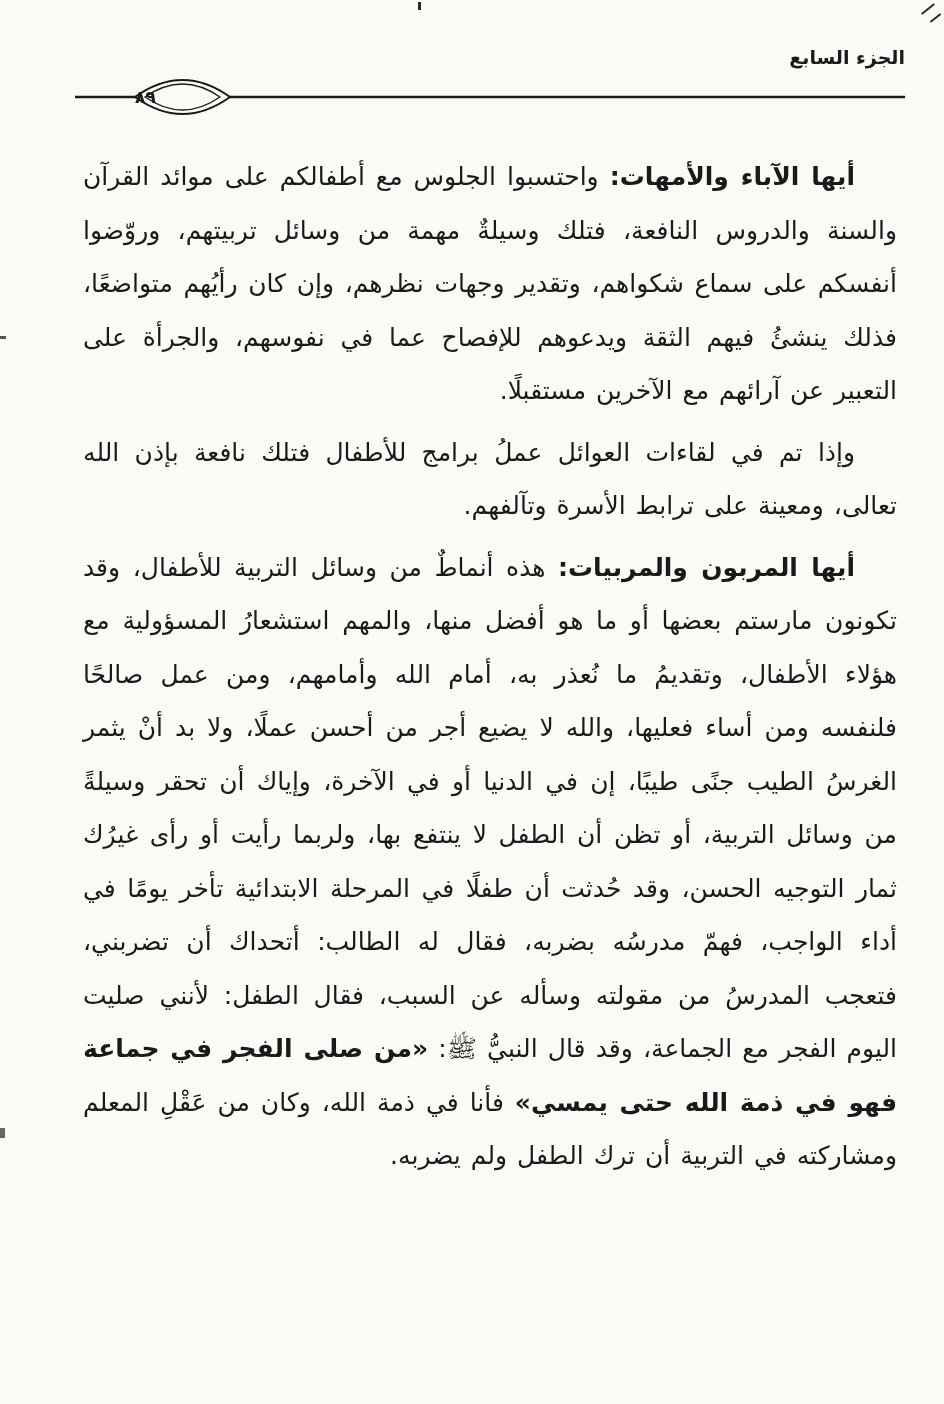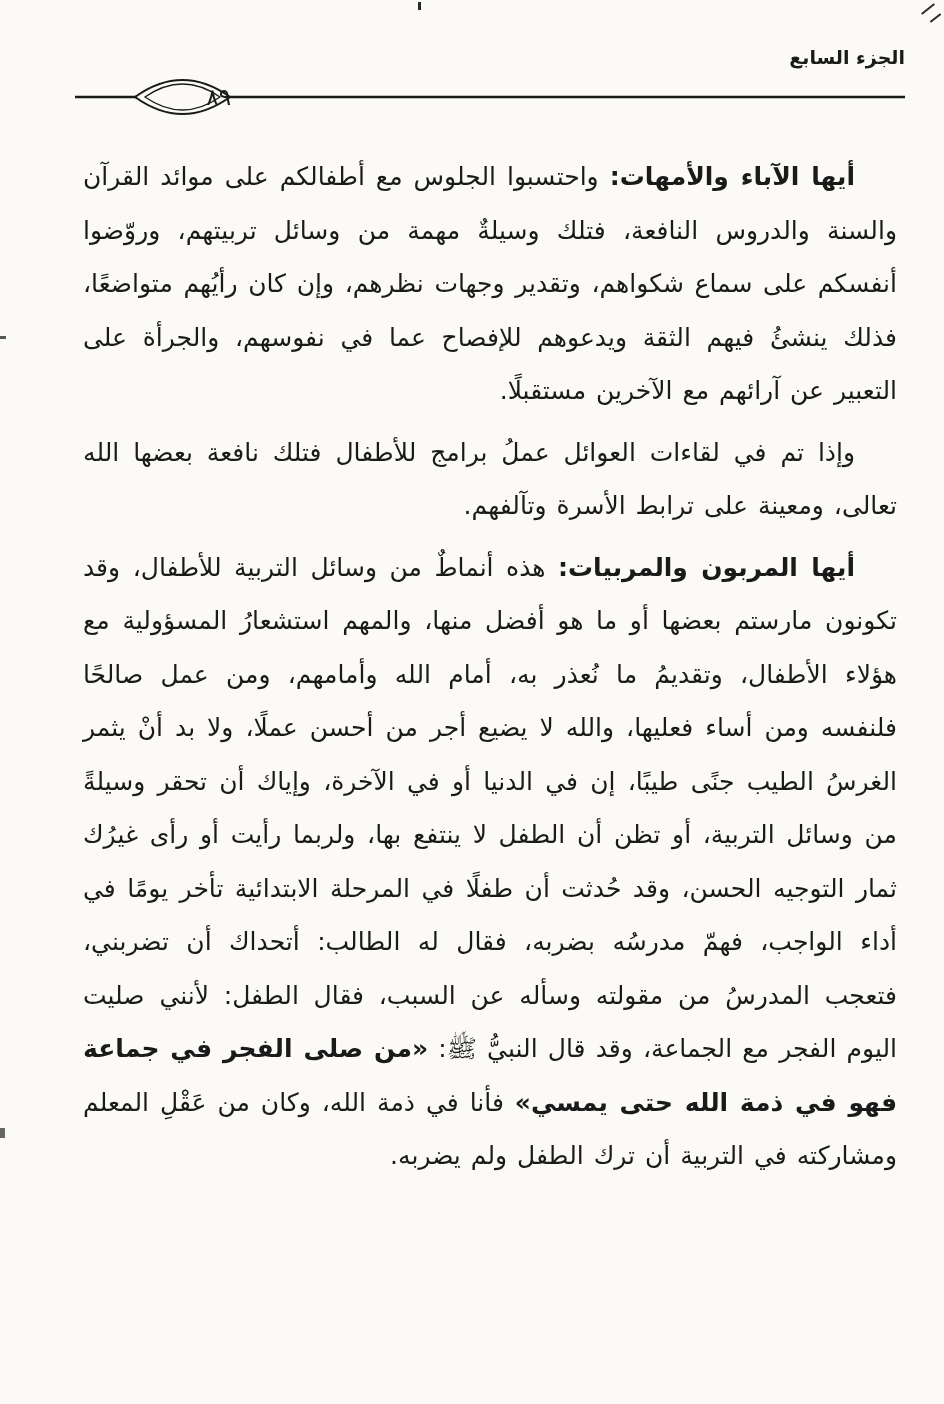--- a/index.html
+++ b/index.html
@@ -29,23 +29,23 @@
   .rule-svg {
     position: absolute;
     top: 75px; left: 0;
     width: 830px; height: 44px;
     display: block;
   }
   .page-number {
     position: absolute;
     top: 83px; left: 60px;
     width: 96px;
-    text-align: right;
-    font-size: 23px;
-    font-weight: normal;
+    text-align: left;
+    font-size: 17px;
+    font-weight: bold;
     line-height: 28px;
   }
   main p {
     margin: 8px;
     font-size: 25px;
     line-height: 53.5px;
     text-align: justify;
     text-indent: 42px;
     word-spacing: 2px;
   }
@@ -78,19 +78,19 @@
     </svg>
 
     <span class="page-number">٨٩</span>
   </header>
 
   <main>
 
     <p><b>أيها الآباء والأمهات:</b><span> واحتسبوا الجلوس مع أطفالكم على موائد القرآن والسنة والدروس النافعة، فتلك وسيلةٌ مهمة من وسائل تربيتهم، وروّضوا أنفسكم على سماع شكواهم، وتقدير وجهات نظرهم، وإن كان رأيُهم متواضعًا، فذلك ينشئُ فيهم الثقة ويدعوهم للإفصاح عما في نفوسهم، والجرأة على التعبير عن آرائهم مع الآخرين مستقبلًا.</span></p>
 
 
-    <p><span>وإذا تم في لقاءات العوائل عملُ برامج للأطفال فتلك نافعة بعضها الله تعالى، ومعينة على ترابط الأسرة وتآلفهم.</span></p>
+    <p><span>وإذا تم في لقاءات العوائل عملُ برامج للأطفال فتلك نافعة بإذن الله تعالى، ومعينة على ترابط الأسرة وتآلفهم.</span></p>
 
     <p><b>أيها المربون والمربيات:</b><span> هذه أنماطٌ من وسائل التربية للأطفال، وقد تكونون مارستم بعضها أو ما هو أفضل منها، والمهم استشعارُ المسؤولية مع هؤلاء الأطفال، وتقديمُ ما نُعذر به، أمام الله وأمامهم، ومن عمل صالحًا فلنفسه ومن أساء فعليها، والله لا يضيع أجر من أحسن عملًا، ولا بد أنْ يثمر الغرسُ الطيب جنًى طيبًا، إن في الدنيا أو في الآخرة، وإياك أن تحقر وسيلةً من وسائل التربية، أو تظن أن الطفل لا ينتفع بها، ولربما رأيت أو رأى غيرُك ثمار التوجيه الحسن، وقد حُدثت أن طفلًا في المرحلة الابتدائية تأخر يومًا في أداء الواجب، فهمّ مدرسُه بضربه، فقال له الطالب: أتحداك أن تضربني، فتعجب المدرسُ من مقولته وسأله عن السبب، فقال الطفل: لأنني صليت اليوم الفجر مع الجماعة، وقد قال النبيُّ ﷺ: </span><b>«من صلى الفجر في جماعة فهو في ذمة الله حتى يمسي»</b><span> فأنا في ذمة الله، وكان من عَقْلِ المعلم ومشاركته في التربية أن ترك الطفل ولم يضربه.</span></p>
 
   </main>
 
 </div>
 
 </body></html>

